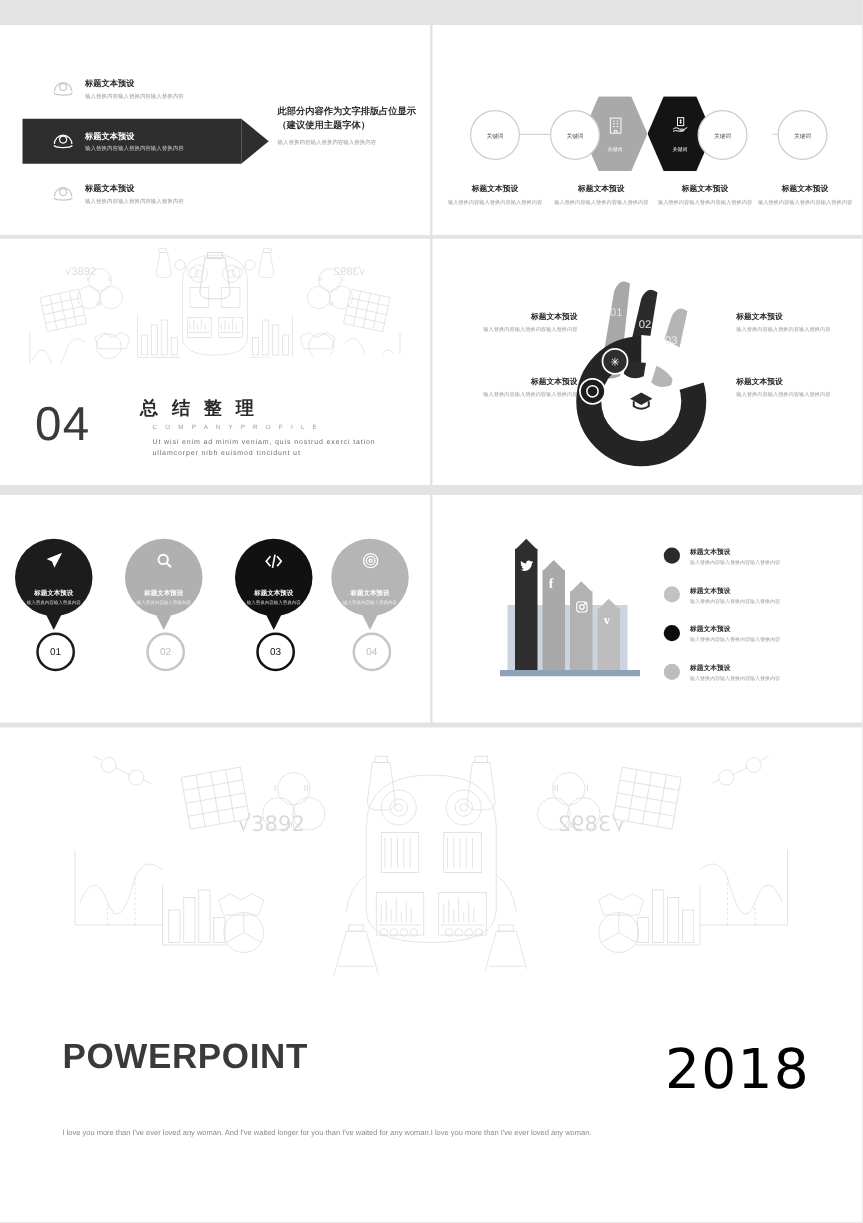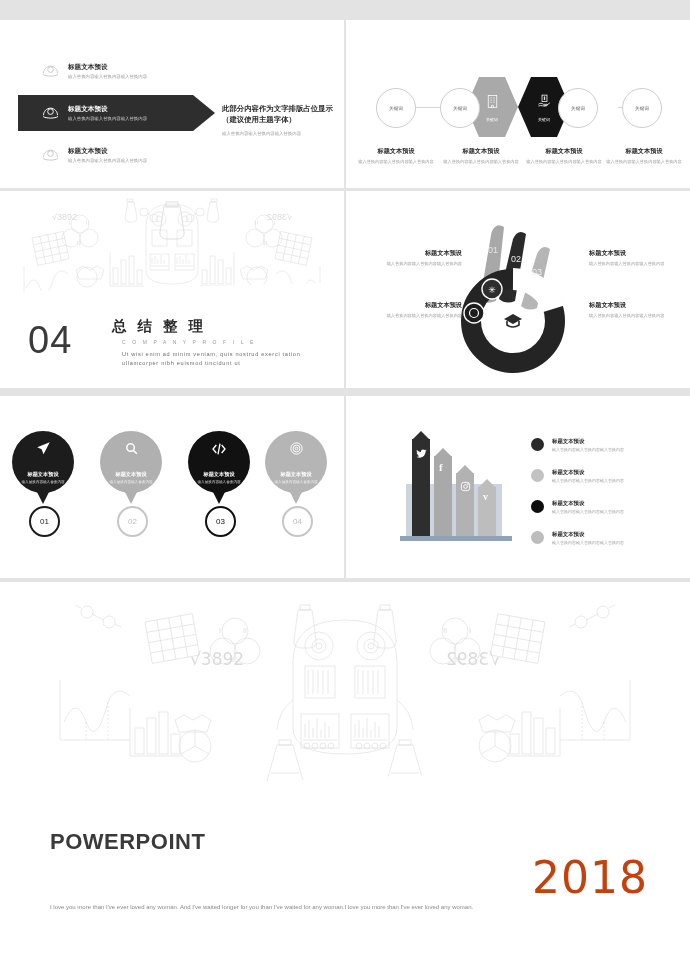--- a/index.html
+++ b/index.html
@@ -18,21 +18,21 @@
   
   .row{position:absolute;display:flex;align-items:center;}
   .row .ico{width:21px;height:21px;flex:none;margin-right:7px;}
   .row .tx .t{font-size:6.6px;font-weight:bold;color:#2b2b2b;margin-bottom:2px;}
   .row .tx .s{font-size:4.4px;color:#9a9a9a;}
   .row.dark .tx .t{color:#fff;}
   .row.dark .tx .s{color:#cfcfcf;}
   .arrowbar{position:absolute;left:18px;top:75px;width:175px;height:36px;background:#2e2e2e;}
   .arrowtip{position:absolute;left:193px;top:75px;width:0;height:0;border-top:18px solid transparent;
             border-bottom:18px solid transparent;border-left:22px solid #2e2e2e;}
-  .rightblk{position:absolute;left:222px;top:63px;width:112px;margin-top:20px;}
+  .rightblk{position:absolute;left:222px;top:63px;width:112px;}
   .rightblk .t{font-size:7.4px;font-weight:bold;color:#2b2b2b;line-height:1.55;}
   .rightblk .s{font-size:4.4px;color:#9a9a9a;margin-top:5px;line-height:1.5;}
 
   
   .hex{position:absolute;width:52px;height:60px;clip-path:polygon(25% 0,75% 0,100% 50%,75% 100%,25% 100%,0 50%);
        display:flex;flex-direction:column;align-items:center;justify-content:center;}
   .circ{position:absolute;width:38px;height:38px;border-radius:50%;border:1px solid #cdcdcd;background:#fff;
         display:flex;align-items:center;justify-content:center;font-size:4.6px;color:#555;z-index:3;}
   .conn{position:absolute;height:1px;background:#d5d5d5;}
   .fcol{position:absolute;width:80px;text-align:center;}
@@ -65,24 +65,24 @@
   
   .bar{position:absolute;bottom:0;}
   .legrow{position:absolute;display:flex;align-items:flex-start;}
   .legdot{width:13px;height:13px;border-radius:50%;flex:none;margin-right:8px;}
   .legrow .t{font-size:5.4px;font-weight:bold;color:#2b2b2b;}
   .legrow .s{font-size:4px;color:#9a9a9a;margin-top:2px;}
 
   
   .bigart{position:absolute;left:0;top:0;width:690px;height:235px;opacity:.55;}
   .slash2{position:absolute;left:-20px;top:196px;width:740px;height:60px;background:#fff;transform:rotate(-2.2deg);}
-  .pp{position:absolute;left:50px;top:247px;font-size:22px;font-weight:bold;color:#3a3a3a;letter-spacing:.5px;}
+  .pp{position:absolute;left:50px;top:247px;font-size:28px;font-weight:bold;color:#3a3a3a;letter-spacing:.5px;}
   .tp{position:absolute;left:50px;top:266px;font-size:22px;font-weight:bold;color:#5a5a5a;letter-spacing:.5px;}
   .th{position:absolute;left:50px;top:276px;font-size:24px;font-weight:bold;color:#111;letter-spacing:.5px;}
-  .yr{position:absolute;right:42px;top:270px;font-size:44px;color:#c2410c;font-weight:400;letter-spacing:1px;
+  .yr{position:absolute;right:42px;top:248px;font-size:44px;color:#000000;font-weight:400;letter-spacing:1px;
       font-family:"DejaVu Sans",sans-serif;}
   .quote{position:absolute;left:50px;top:318px;width:430px;font-size:6px;color:#8a8a8a;line-height:2.5;}
 </style>
 </head>
 <body>
 
 <div id="page">
 
   <div class="panel p-tl">
     <div class="arrowbar"></div>

